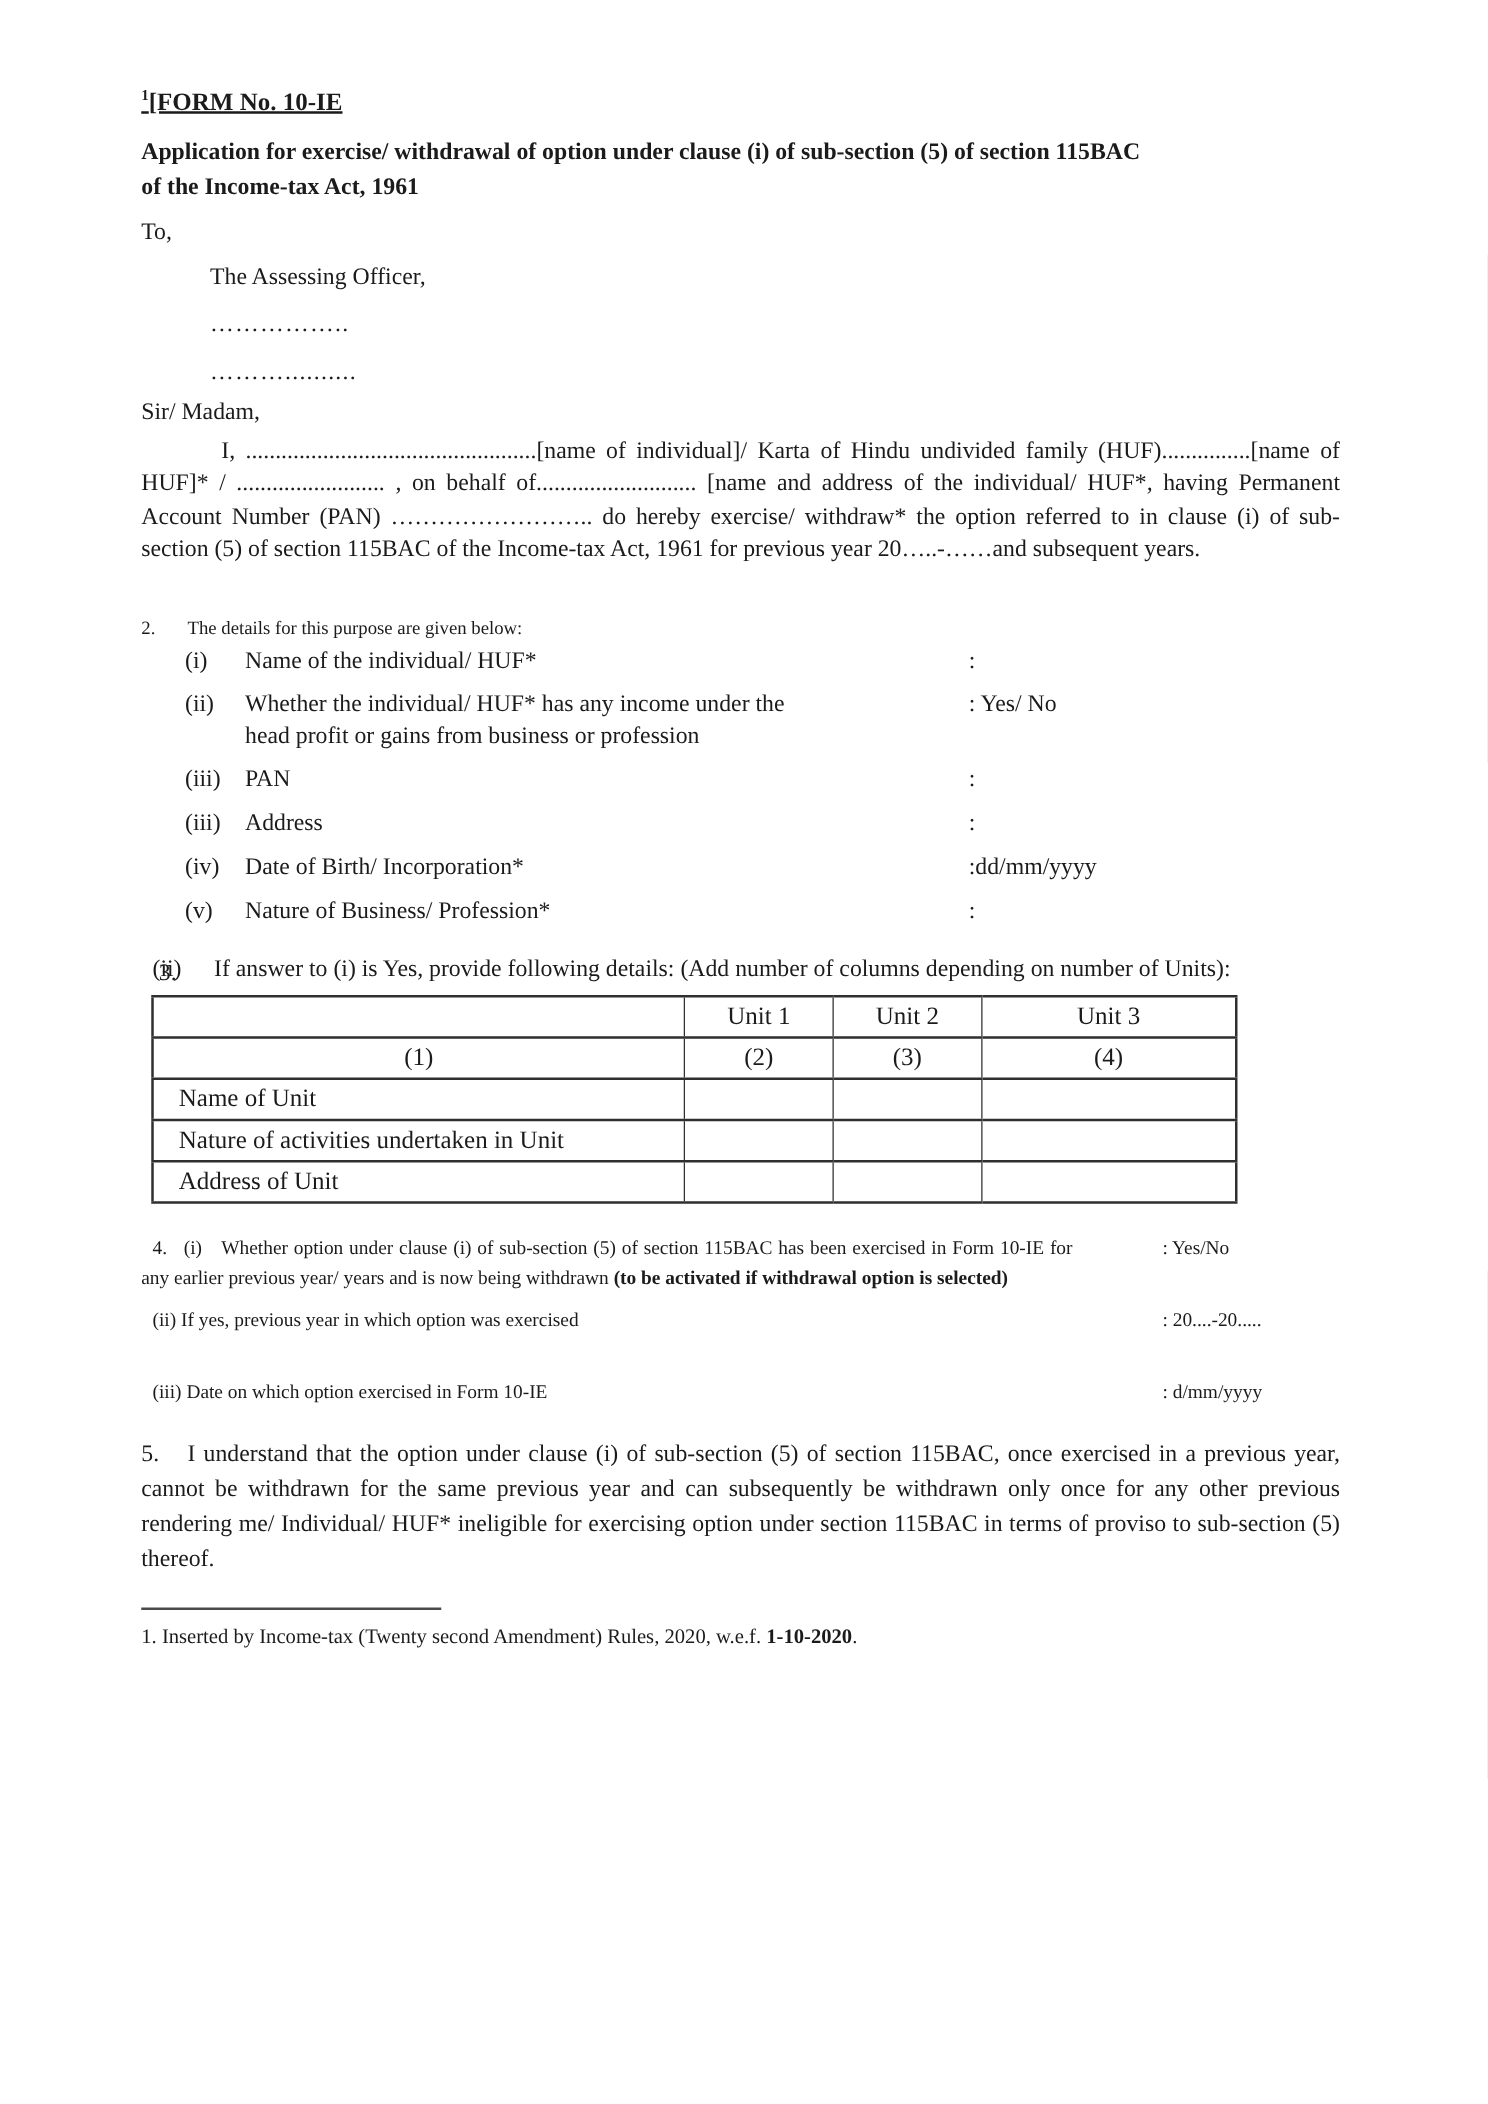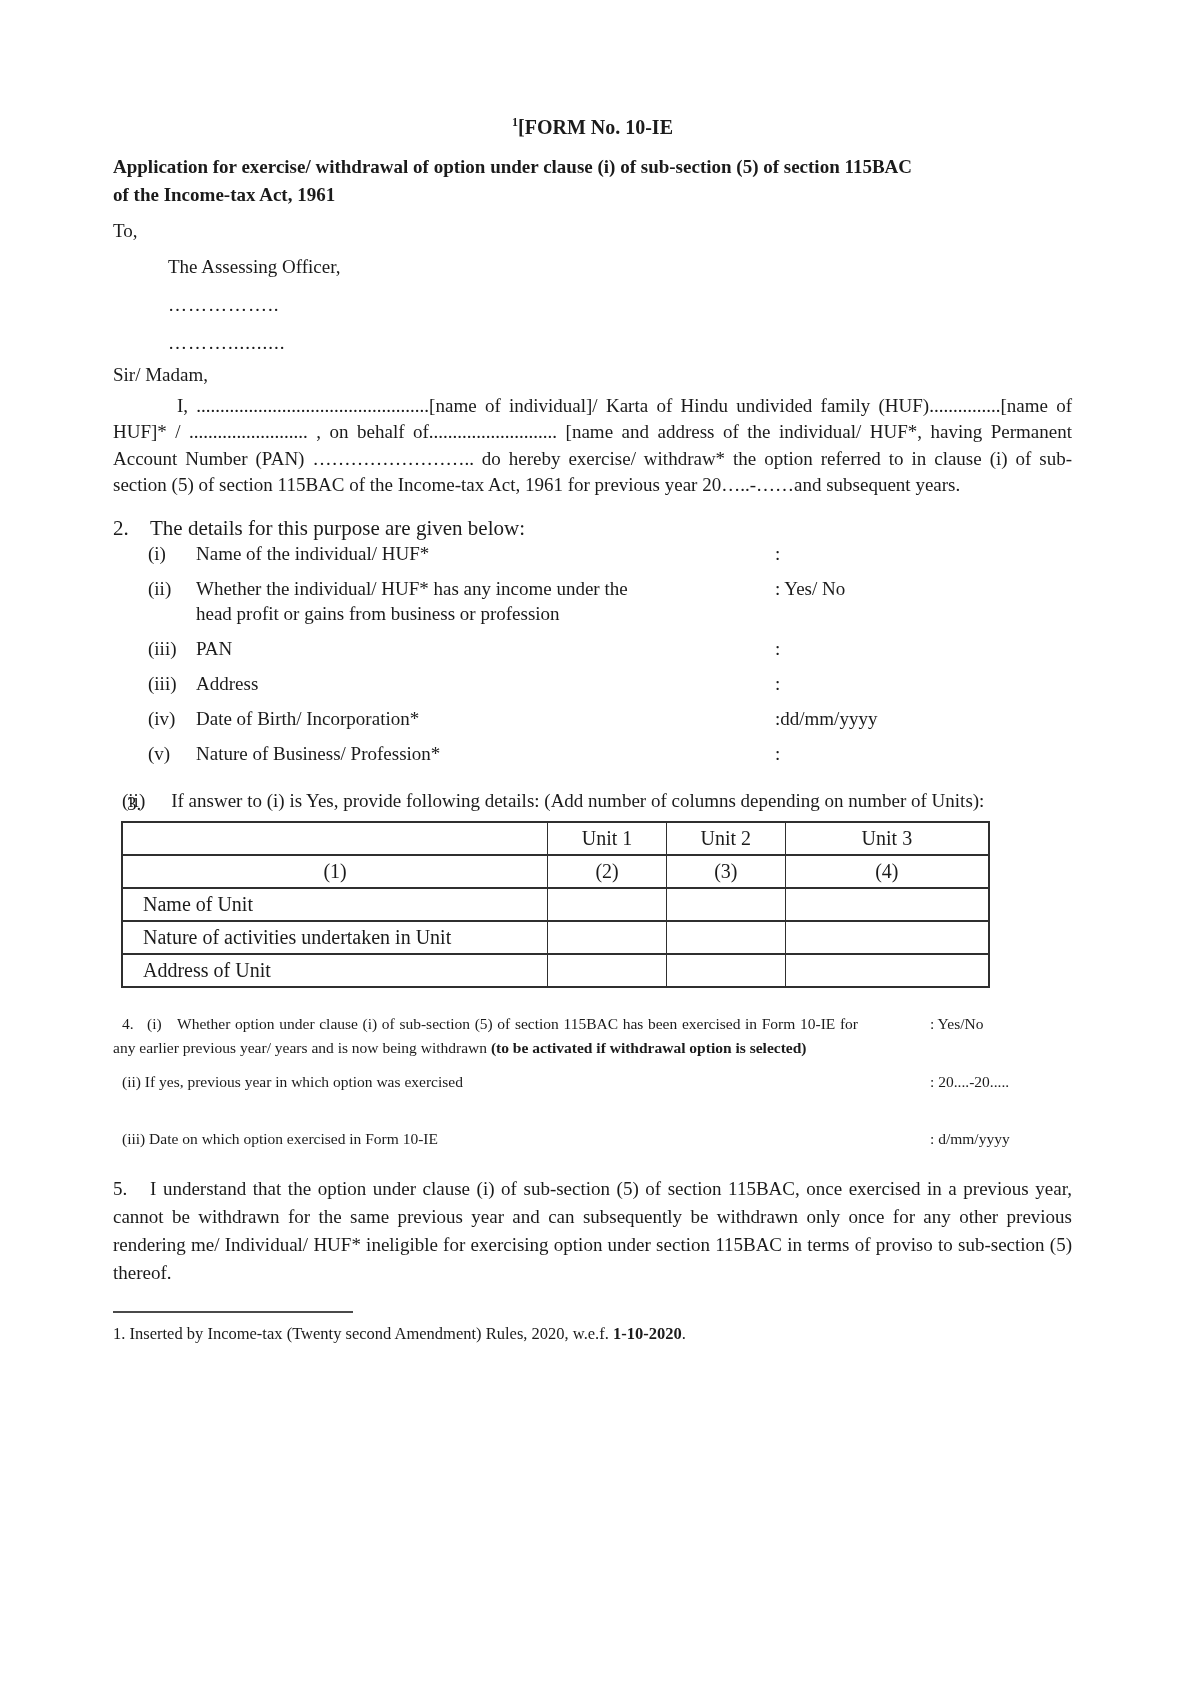--- a/index.html
+++ b/index.html
@@ -5,37 +5,37 @@
 <style>
   html,body{margin:0;padding:0;background:#e8e8e8;}
   .page{
     width:1190px;height:1683px;background:#ffffff;position:relative;overflow:hidden;
     margin:0 auto;color:#1b1b1b;
     font-family:"Liberation Serif","DejaVu Serif",serif;
     -webkit-font-smoothing:antialiased;
   }
   .content{position:absolute;left:113px;top:0;width:959px;}
 
-  .form-no{margin-top:110px;text-align:center;font-size:20px;font-weight:bold;line-height:24px;}
+  .form-no{margin-top:64px;font-size:20px;font-weight:bold;line-height:24px;text-decoration:underline;}
   .form-no sup{font-size:12px;font-weight:bold;}
   .sub-rule{margin-top:18px;text-align:center;font-size:19px;line-height:26px;}
   .sub-rule .it{font-style:italic;}
   .main-heading{margin-top:14px;text-align:left;font-size:19px;font-weight:bold;line-height:28px;}
 
   .line{font-size:19px;line-height:26px;}
   .to-line{margin-top:9px;}
   .officer-line{margin-top:10px;padding-left:55px;}
   .dots-line{margin-top:12px;padding-left:55px;letter-spacing:1px;}
   .greeting-line{margin-top:6px;}
 
   .declaration{
     margin-top:5px;font-size:19px;line-height:26.5px;text-align:justify;text-indent:64px;
   }
 
-  .s2-heading{margin-top:16px;font-size:21px;line-height:26px;}
+  .s2-heading{margin-top:36px;font-size:15px;line-height:26px;}
   .s2-heading .num{display:inline-block;width:37px;}
 
   .s2-items{}
   .s2-item{position:relative;padding-left:35px;margin-bottom:10px;font-size:19px;line-height:25px;}
   .s2-item .marker{display:inline-block;width:48px;vertical-align:top;}
   .s2-item .label{display:inline-block;width:440px;vertical-align:top;}
   .s2-item .value{position:absolute;left:662px;top:0;white-space:nowrap;}
 
   .s3-i{margin-top:22px;position:relative;padding-left:47px;width:880px;font-size:19px;line-height:31px;}
   .s3-i .num{position:absolute;left:14px;top:0;}

